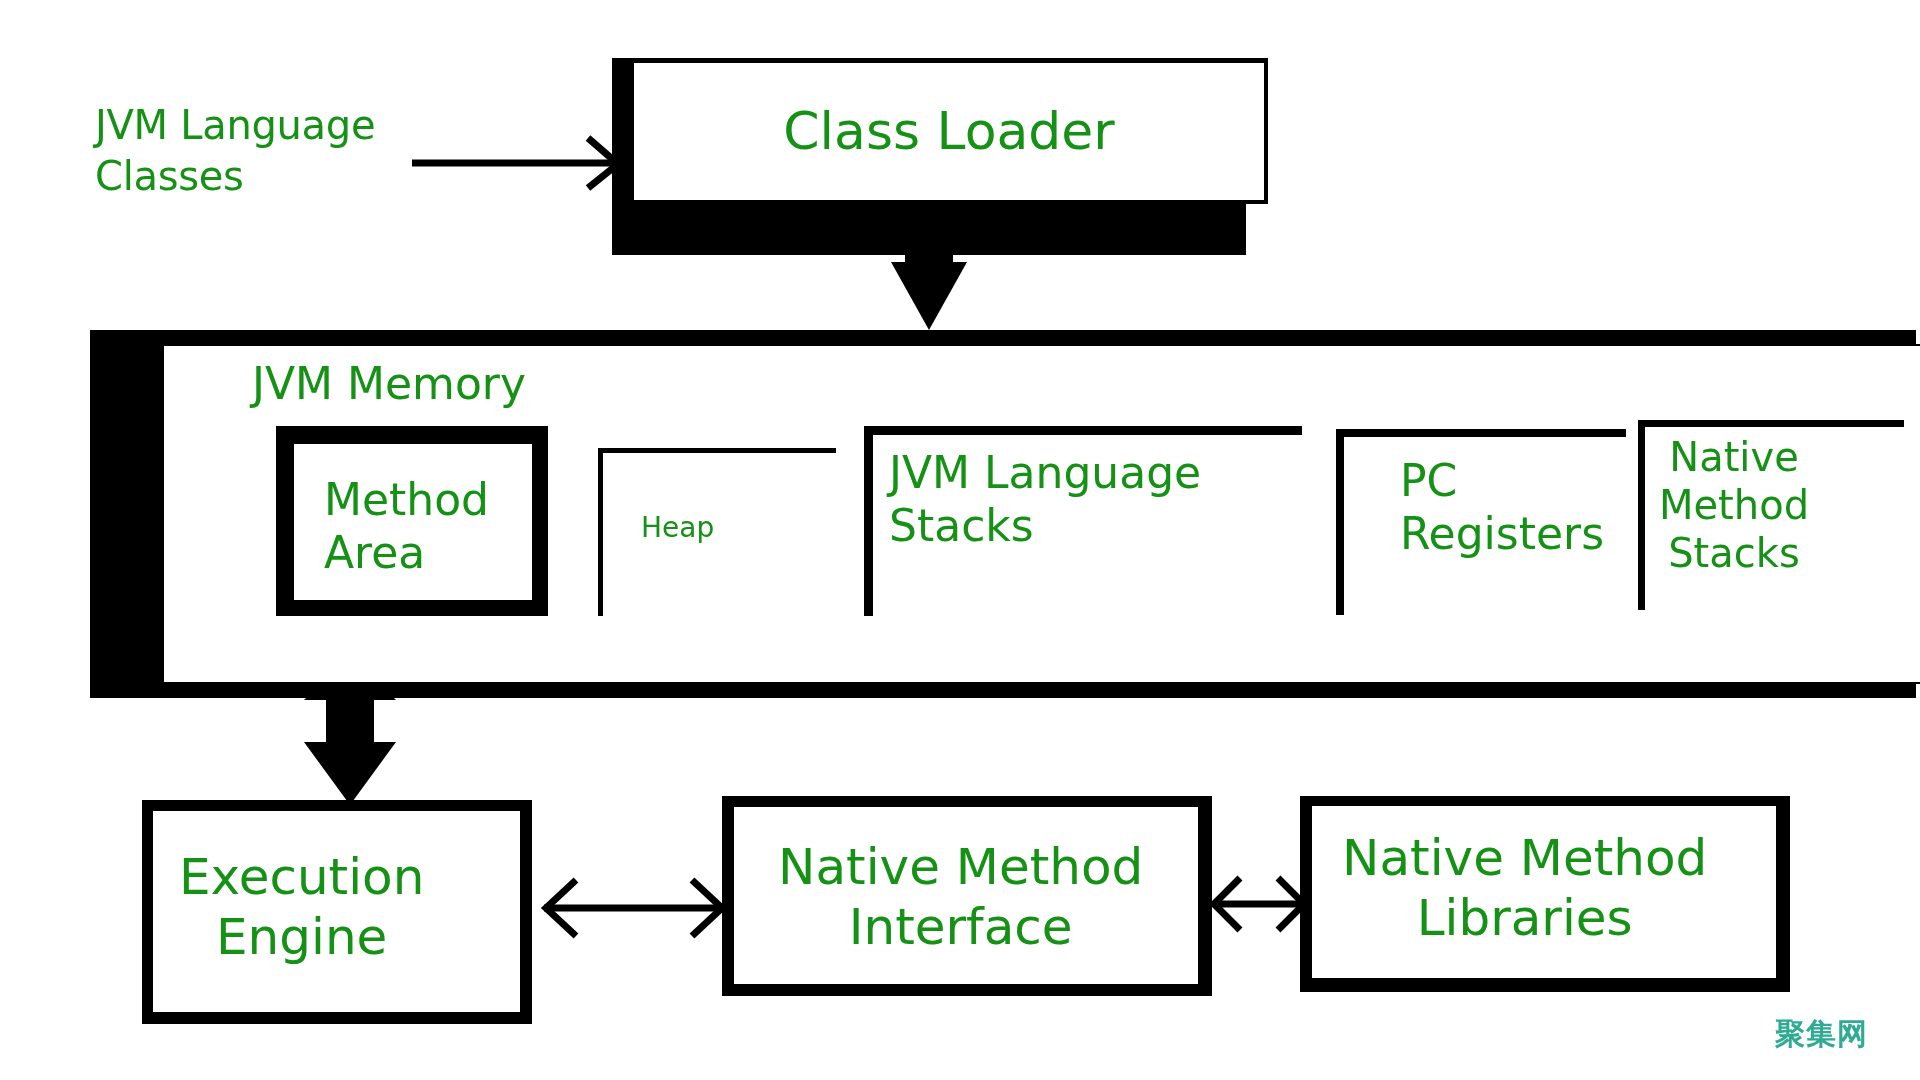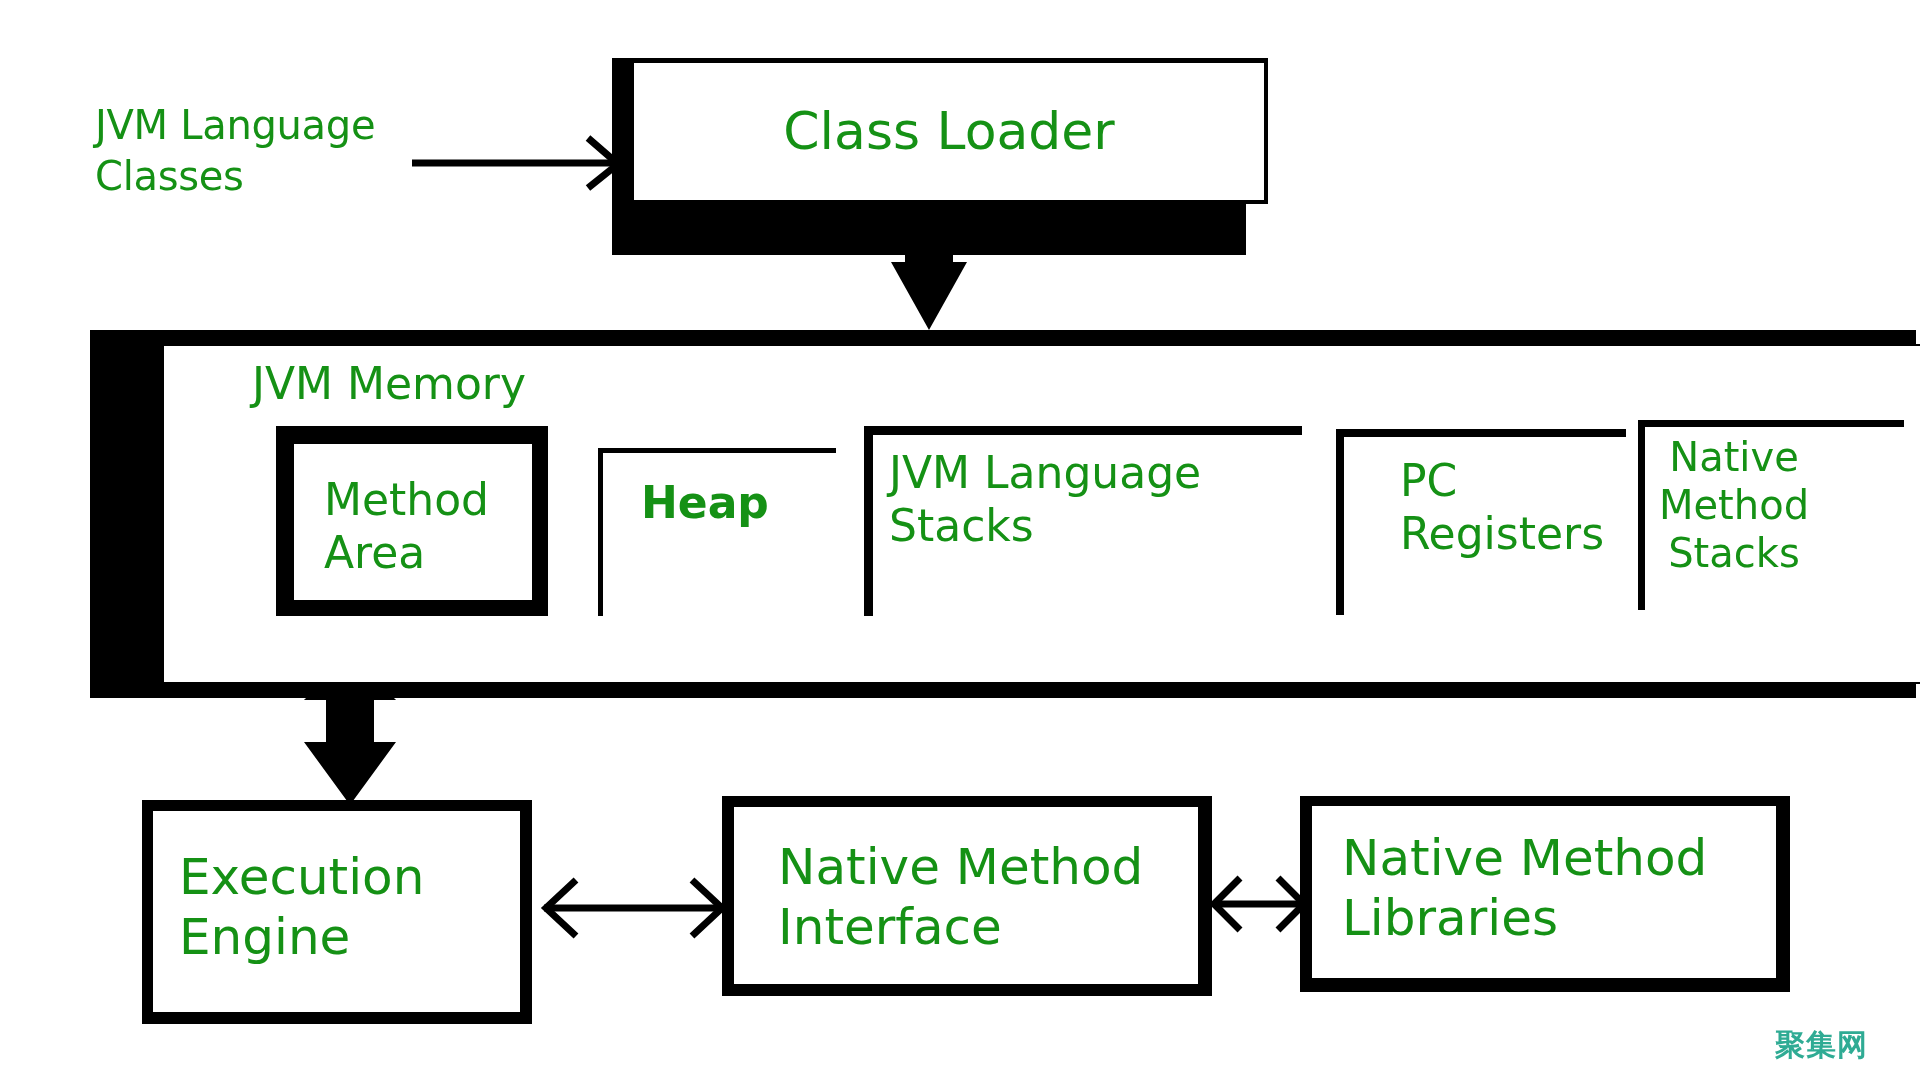--- a/index.html
+++ b/index.html
@@ -109,21 +109,21 @@
   }
 
   
   #mem-method-area { left: 112px; top: 0px; width: 272px; height: 190px; }
   #mem-method-area > .mi { margin: 9px 8px 8px 9px; width: auto; height: auto; position: absolute; inset: 9px 8px 8px 9px; }
   #mem-method-area .txt { left: 30px; top: 30px; font-size: 44px; text-align: left; }
 
   
   #mem-heap { left: 434px; top: 22px; width: 238px; height: 168px; }
   #mem-heap > .mi { position: absolute; inset: 5px 6px 6px 5px; }
-  #mem-heap .txt { left: 38px; top: 24px; font-size: 44px; font-weight: bold; }
+  #mem-heap .txt { left: 38px; top: 58px; font-size: 28px; }
 
   
   #mem-stacks { left: 700px; top: 0px; width: 438px; height: 190px; }
   #mem-stacks > .mi { position: absolute; inset: 9px 9px 9px 9px; }
   #mem-stacks .txt { left: 16px; top: 12px; font-size: 44px; }
 
   
   #mem-pc { left: 1172px; top: 3px; width: 290px; height: 186px; }
   #mem-pc > .mi { position: absolute; inset: 8px 8px 8px 8px; }
   #mem-pc .txt { left: 12px; top: 18px; font-size: 44px; margin-left: 44px; }
@@ -132,20 +132,21 @@
   #mem-native-stacks { left: 1474px; top: -6px; width: 266px; height: 190px; }
   #mem-native-stacks > .mi { position: absolute; inset: 7px 7px 7px 7px; }
   #mem-native-stacks .txt { left: 14px; top: 6px; font-size: 40px; text-align: center; }
 
   
   .bot-box { position: absolute; background: #000; }
   .bot-box > .bi {
     position: absolute;
     background: #fff;
     inset: 11px 12px 12px 11px;
+    text-align: center;
   }
   .bot-box .txt {
     position: absolute;
     color: #159115;
     white-space: pre-line;
     line-height: 1.2;
     font-size: 50px;
   }
 
   #exec-engine { left: 142px; top: 800px; width: 390px; height: 224px; }
@@ -164,21 +165,21 @@
     position: absolute;
     left: 0; top: 0;
     width: 1920px; height: 1080px;
     pointer-events: none;
   }
 
   
   #watermark {
     position: absolute;
     right: 52px;
-    bottom: 14px;
+    bottom: 25px;
     color: #2fab94;
     font-size: 30px;
     font-weight: bold;
     letter-spacing: 1px;
     font-family: "DejaVu Sans", "Liberation Sans", sans-serif;
   }
 
   #jvm-lang-classes { left: 95px; top: 100px; }
 </style>
 </head>

